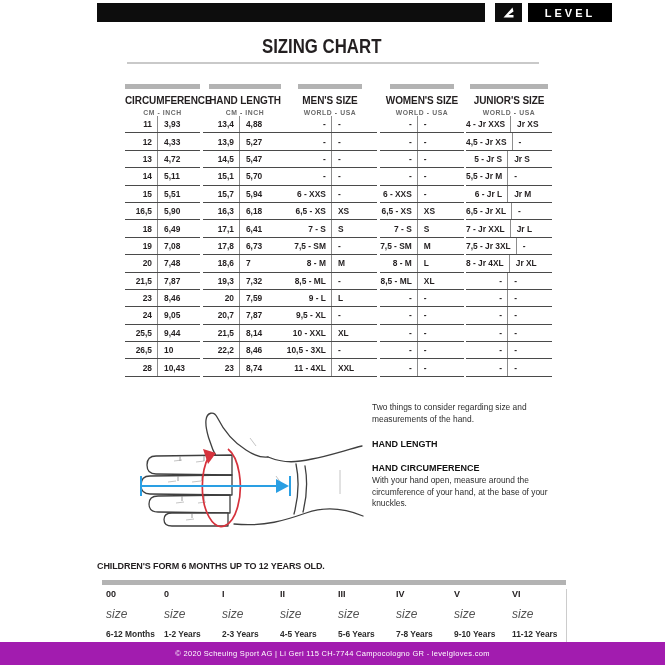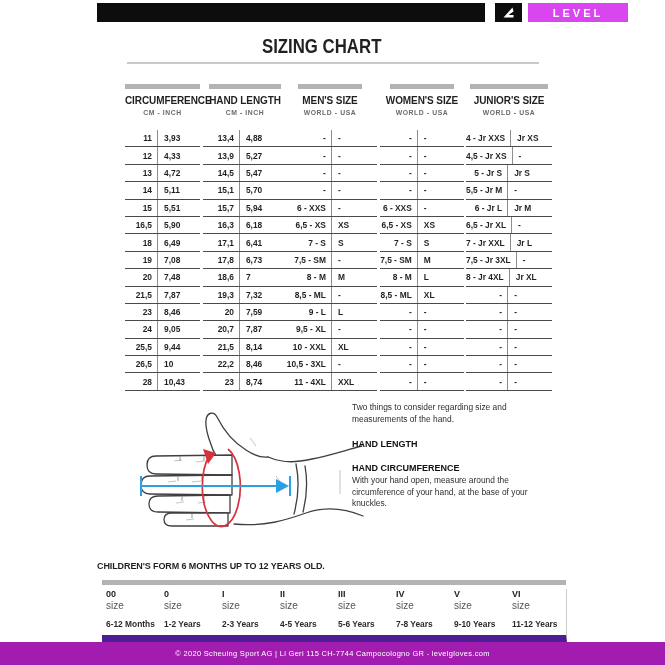--- a/index.html
+++ b/index.html
@@ -4,21 +4,21 @@
 <style>
   html,body{margin:0;padding:0;background:#ffffff;}
   body{width:665px;height:665px;position:relative;font-family:"Liberation Sans","DejaVu Sans",sans-serif;color:#222;overflow:hidden;}
   .abs{position:absolute;}
 
   
   .topbar{left:97px;top:3px;width:388px;height:19px;background:#0d0d0d;}
   .logo-mark{left:495px;top:3px;width:27px;height:19px;background:#0d0d0d;color:#fff;
              display:flex;align-items:center;justify-content:center;}
   .logo-mark svg{display:block;}
-  .logo-box{left:528px;top:3px;width:100px;height:19px;background:#d946ef;color:#fff;
+  .logo-box{left:528px;top:3px;width:84px;height:19px;background:#000000;color:#fff;
             display:flex;align-items:center;justify-content:center;
             font-size:11px;font-weight:bold;letter-spacing:3px;}
 
   
   .page-title{left:0;top:34px;width:644px;text-align:center;
               font-size:21px;font-weight:bold;color:#231f20;letter-spacing:0;}
   .page-title span{display:inline-block;transform:scaleX(0.8);white-space:nowrap;}
   .title-rule{left:127px;top:62px;width:412px;height:2px;background:#c9c9c9;}
 
   
@@ -27,49 +27,49 @@
   .g0{left:28px;width:75px;}
   .g1{left:106px;width:84px;}
   .g2{left:186px;width:94px;}
   .g3{left:283px;width:84px;}
   .g4{left:369px;width:86px;}
   .bar{height:5px;background:#b3b3b3;margin:0 auto;}
   .g0 .bar{width:100%;} .g1 .bar{width:86%;} .g2 .bar{width:68%;} .g3 .bar{width:76%;} .g4 .bar{width:90%;}
   .gtitle{font-size:10px;font-weight:bold;color:#231f20;text-align:center;margin-top:6px;
           white-space:nowrap;letter-spacing:-0.1px;}
   .gsub{font-size:6.8px;font-weight:bold;color:#6a6a6a;text-align:center;margin-top:3px;letter-spacing:0.6px;}
-  .rows{margin-top:14px;}
+  .rows{}
   .trow{display:flex;height:17.4px;border-bottom:1px solid #4a4a4a;box-sizing:border-box;align-items:center;}
   .c1,.c2{font-size:8.4px;font-weight:bold;color:#231f20;white-space:nowrap;box-sizing:border-box;
           height:100%;display:flex;align-items:center;}
   .c1{justify-content:flex-end;padding-right:5px;border-right:1px solid #8d8d8d;}
   .c2{justify-content:flex-start;padding-left:6px;}
   .g0 .c1{flex:0 0 44%;} .g0 .c2{flex:1;}
   .g1 .c1{flex:0 0 44%;} .g1 .c2{flex:1;}
   .g2 .c1{flex:0 0 52%;} .g2 .c2{flex:1;}
   .g3 .c1{flex:0 0 45%;} .g3 .c2{flex:1;}
   .g4 .c1{flex:0 0 49%;} .g4 .c2{flex:1;}
 
   
   .hand-fig{left:100px;top:398px;width:265px;height:162px;}
 
   
-  .info{left:352px;top:402px;width:176px;}
+  .info{left:372px;top:402px;width:176px;}
   .info p{margin:0;font-size:8.4px;line-height:11.5px;color:#2e2e2e;}
   .info h4{margin:14px 0 2px 0;font-size:9px;letter-spacing:0;color:#111;
            font-weight:bold;white-space:nowrap;}
 
   
   .kids-title{left:97px;top:561px;font-size:9px;font-weight:bold;color:#231f20;letter-spacing:-0.1px;}
   .kids-bar{left:102px;top:580px;width:464px;height:5px;background:#b3b3b3;}
   .kids{left:102px;top:589px;width:464px;display:flex;border-right:1px solid #cccccc;
         border-bottom:7px solid #4c1d95;padding-bottom:6px;}
   .kcol{width:58px;box-sizing:border-box;padding-left:4px;}
   .kcode{font-size:9px;font-weight:bold;color:#231f20;}
-  .klabel{font-size:10px;color:#555;margin-top:1px;}
+  .klabel{font-size:12px;color:#555;margin-top:8px;font-style:italic;}
   .kage{font-size:8.4px;font-weight:bold;color:#2b2b2b;margin-top:8px;white-space:nowrap;}
 
   
   .footer{left:0;top:642px;width:665px;height:23px;background:#a21caf;color:#ffffff;
           font-size:7.5px;letter-spacing:0.3px;display:flex;align-items:center;justify-content:center;}
 </style>
 </head>
 <body>
 
 <div class="abs topbar"></div>

